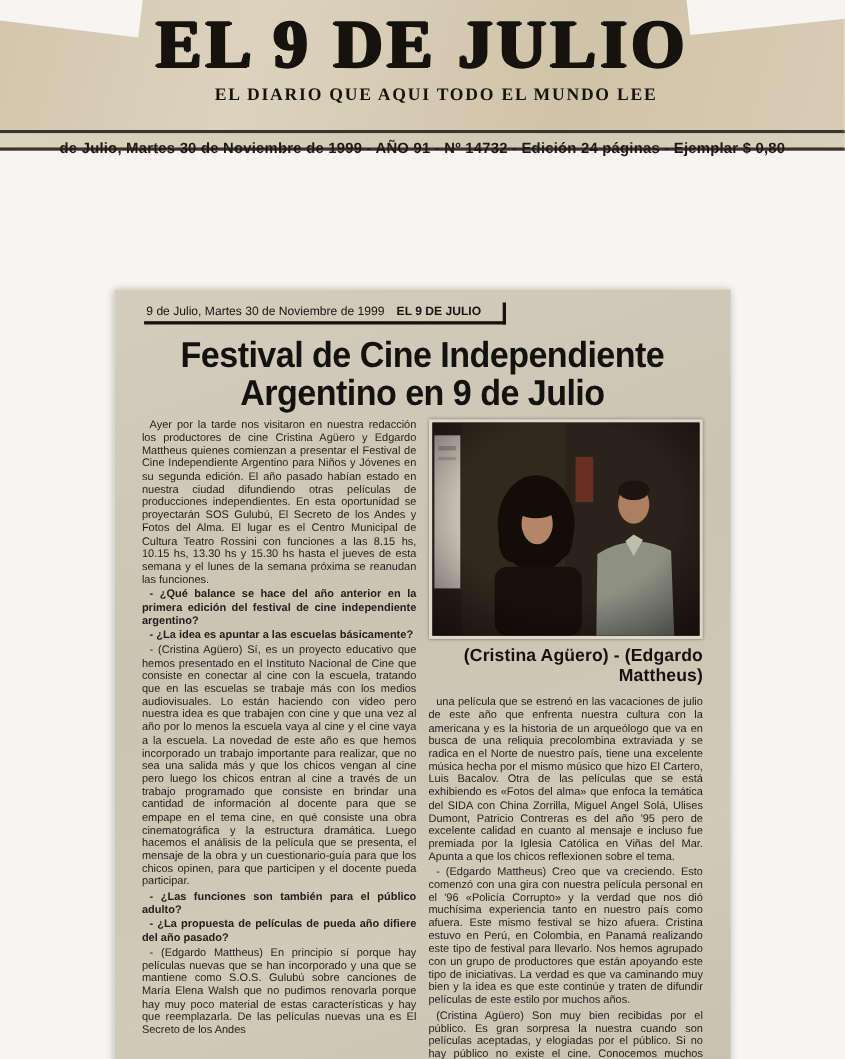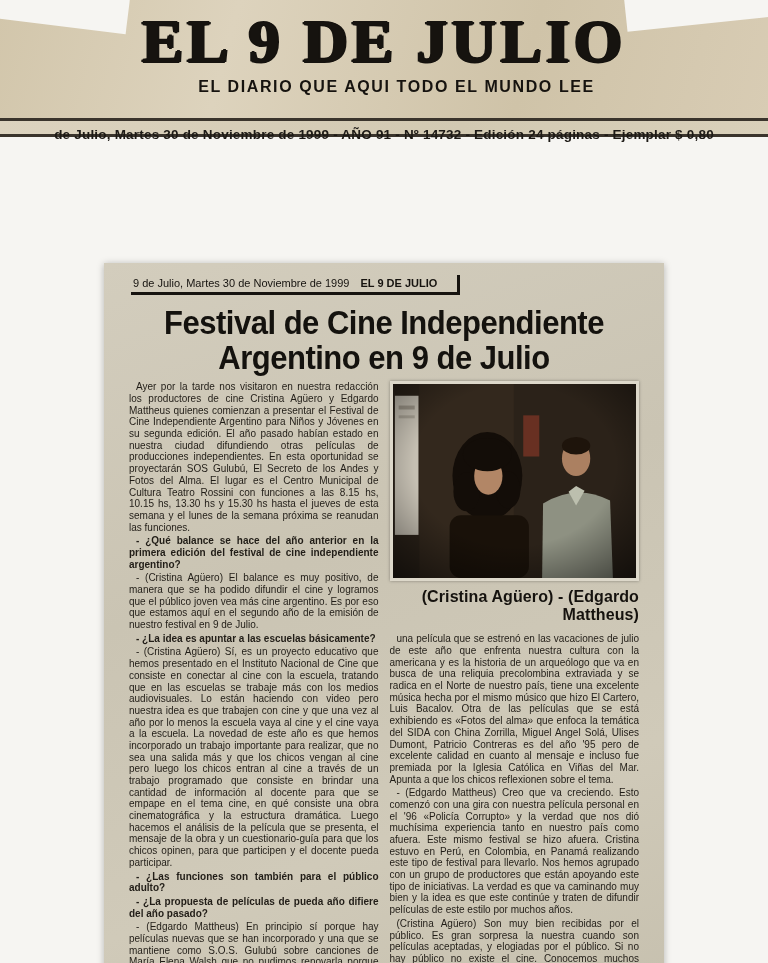--- a/index.html
+++ b/index.html
@@ -22,21 +22,21 @@
     background:#f6f5f2; transform:rotate(-6deg);
   }
   .np-title {
     position:relative; z-index:2;
     font-family:"Liberation Serif", serif; font-weight:bold;
     font-size:62px; line-height:1.02; letter-spacing:4px; color:#16130f;
     text-shadow:1.6px 0 #16130f, -1.6px 0 #16130f, 0 1.2px #16130f, 0 -1px #16130f;
   }
   .np-tagline {
     position:relative; z-index:2; margin-top:5px;
-    font-family:Liberation Sans, sans-serif; font-weight:bold;
+    font-family:Liberation Serif, serif; font-weight:bold;
     font-size:16px; letter-spacing:1.6px; color:#16130f;margin-left:25px;
   }
   .dateline {
     height:19px; line-height:27px; text-align:center;
     background:linear-gradient(100deg,#dcd3bf,#d2c9b2 60%,#d9d0ba);
     border-top:3px solid #3a342c; border-bottom:3px solid #3a342c;
     font-family:"Liberation Sans", sans-serif; font-weight:bold; font-size:13.5px;
     color:#1d1a16; letter-spacing:0.2px;
   }
   .page-gap { height:126px; }
@@ -101,21 +101,20 @@
   <h2 class="headline">
     <span>Festival de Cine Independiente</span><br>
     <span>Argentino en 9 de Julio</span>
   </h2>
 
   <div class="columns">
 
     <div class="col">
         <p class="para">Ayer por la tarde nos visitaron en nuestra redacción los productores de cine Cristina Agüero y Edgardo Mattheus quienes comienzan a presentar el Festival de Cine Independiente Argentino para Niños y Jóvenes en su segunda edición. El año pasado habían estado en nuestra ciudad difundiendo otras películas de producciones independientes. En esta oportunidad se proyectarán SOS Gulubú, El Secreto de los Andes y Fotos del Alma. El lugar es el Centro Municipal de Cultura Teatro Rossini con funciones a las 8.15 hs, 10.15 hs, 13.30 hs y 15.30 hs hasta el jueves de esta semana y el lunes de la semana próxima se reanudan las funciones.</p>
         <p class="para q">- ¿Qué balance se hace del año anterior en la primera edición del festival de cine independiente argentino?</p>
-        <p class="para">- (Cristina Agüero) El balance es muy positivo, de manera que se ha podido difundir el cine y logramos que el público joven vea más cine argentino. Es por eso que estamos aquí en el segundo año de la emisión de nuestro festival en 9 de Julio.</p>
         <p class="para q">- ¿La idea es apuntar a las escuelas básicamente?</p>
         <p class="para">- (Cristina Agüero) Sí, es un proyecto educativo que hemos presentado en el Instituto Nacional de Cine que consiste en conectar al cine con la escuela, tratando que en las escuelas se trabaje más con los medios audiovisuales. Lo están haciendo con video pero nuestra idea es que trabajen con cine y que una vez al año por lo menos la escuela vaya al cine y el cine vaya a la escuela. La novedad de este año es que hemos incorporado un trabajo importante para realizar, que no sea una salida más y que los chicos vengan al cine pero luego los chicos entran al cine a través de un trabajo programado que consiste en brindar una cantidad de información al docente para que se empape en el tema cine, en qué consiste una obra cinematográfica y la estructura dramática. Luego hacemos el análisis de la película que se presenta, el mensaje de la obra y un cuestionario-guía para que los chicos opinen, para que participen y el docente pueda participar.</p>
         <p class="para q">- ¿Las funciones son también para el público adulto?</p>
         <p class="para q">- ¿La propuesta de películas de pueda año difiere del año pasado?</p>
         <p class="para">- (Edgardo Mattheus) En principio sí porque hay películas nuevas que se han incorporado y una que se mantiene como S.O.S. Gulubú sobre canciones de María Elena Walsh que no pudimos renovarla porque hay muy poco material de estas características y hay que reemplazarla. De las películas nuevas una es El Secreto de los Andes</p>
       </div>
 
     <div class="col">
       <div class="photo-block">
         <div class="photo">

